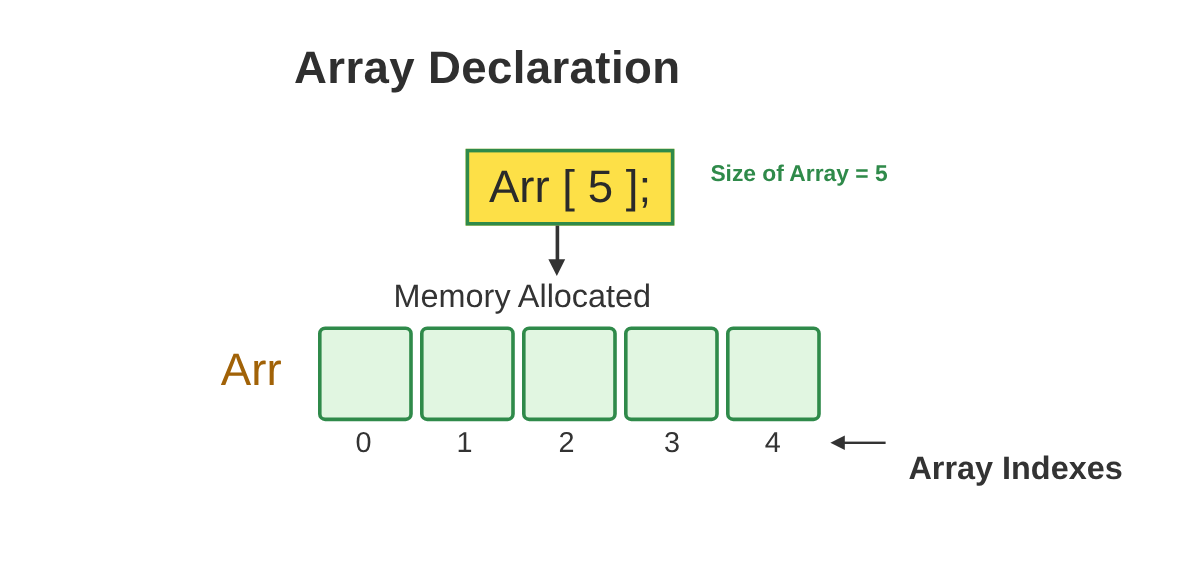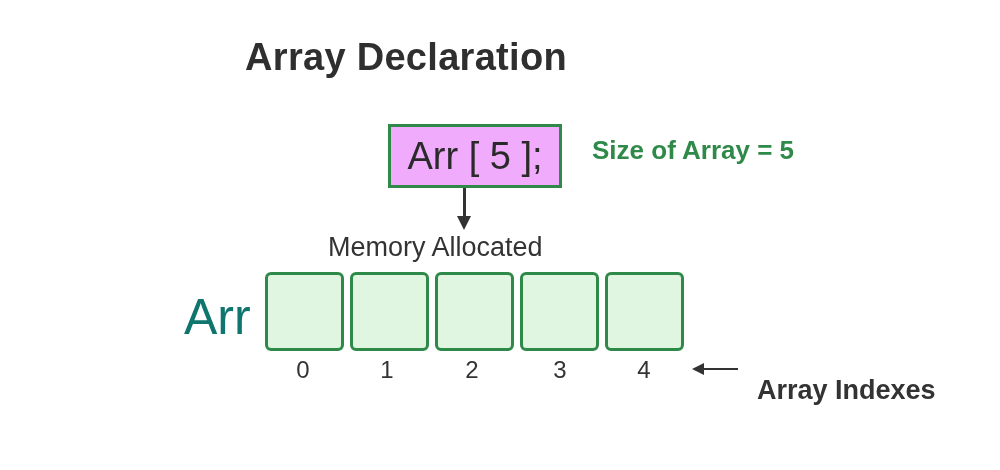--- a/index.html
+++ b/index.html
@@ -2,30 +2,30 @@
 <html><head>
 <meta charset="utf-8">
 <style>
   html, body { margin: 0; padding: 0; background: #ffffff; }
   body { width: 1000px; height: 470px; position: relative; overflow: hidden;
          font-family: "Liberation Sans", "DejaVu Sans", sans-serif; color: #333333; }
   .abs { position: absolute; }
   .title { left: 0; width: 812px; top: 36px; text-align: center;
            font-size: 38px; font-weight: bold; color: #2f2f2f; letter-spacing: 0.3px; }
   .decl-box { left: 388px; top: 124px; width: 168px; height: 58px;
-              background: #f0abfc; border: 3px solid #2f8a4a; box-sizing: content-box;
+              background: #fde047; border: 3px solid #2f8a4a; box-sizing: content-box;
               display: flex; align-items: center; justify-content: center;
               font-size: 38px; color: #2a2a2a; }
-  .size-label { left: 592px; top: 135px; font-size: 26px; font-weight: bold; color: #2f8a4a; }
+  .size-label { left: 592px; top: 135px; font-size: 19px; font-weight: bold; color: #2f8a4a; }
   .down-arrow-line { left: 463px; top: 188px; width: 3px; height: 30px; background: #333333; }
   .down-arrow-head { left: 457px; top: 216px; width: 0; height: 0;
                      border-left: 7.5px solid transparent; border-right: 7.5px solid transparent;
                      border-top: 14px solid #333333; }
   .mem-label { left: 328px; top: 232px; font-size: 27px; font-weight: normal; color: #333333; }
-  .arr-label { left: 184px; top: 288px; font-size: 50px; color: #0f766e; }
+  .arr-label { left: 184px; top: 288px; font-size: 38px; color: #a16207; }
   .cells { left: 265px; top: 272px; display: flex; gap: 6px; }
   .cell { width: 73px; height: 73px; background: #e1f6e1; border: 3px solid #2f8a4a;
           border-radius: 6px; }
   .idx { top: 356px; width: 40px; text-align: center; font-size: 24px; color: #333333; }
   .left-arrow-line { left: 702px; top: 368px; width: 36px; height: 2px; background: #333333; }
   .left-arrow-head { left: 692px; top: 363px; width: 0; height: 0;
                      border-top: 6px solid transparent; border-bottom: 6px solid transparent;
                      border-right: 12px solid #333333; }
   .idx-label { left: 757px; top: 351px; font-size: 27px; font-weight: bold; color: #333333; margin-top: 24px; }
 </style>

